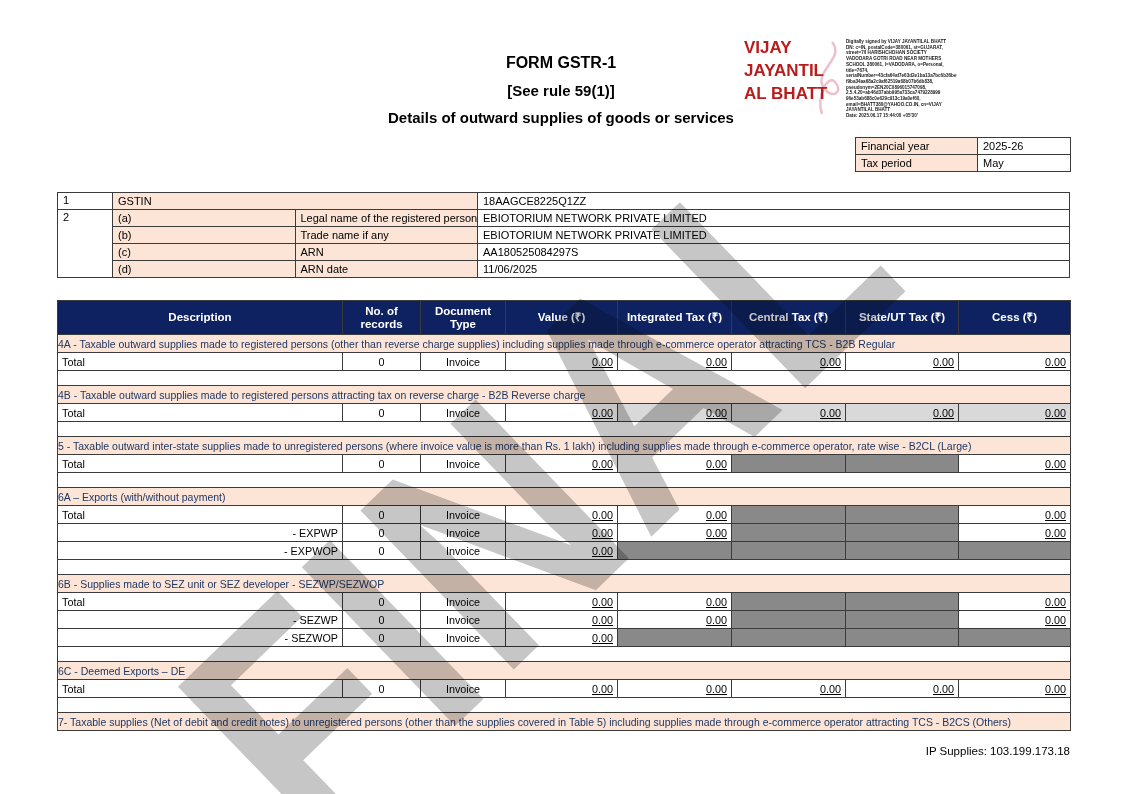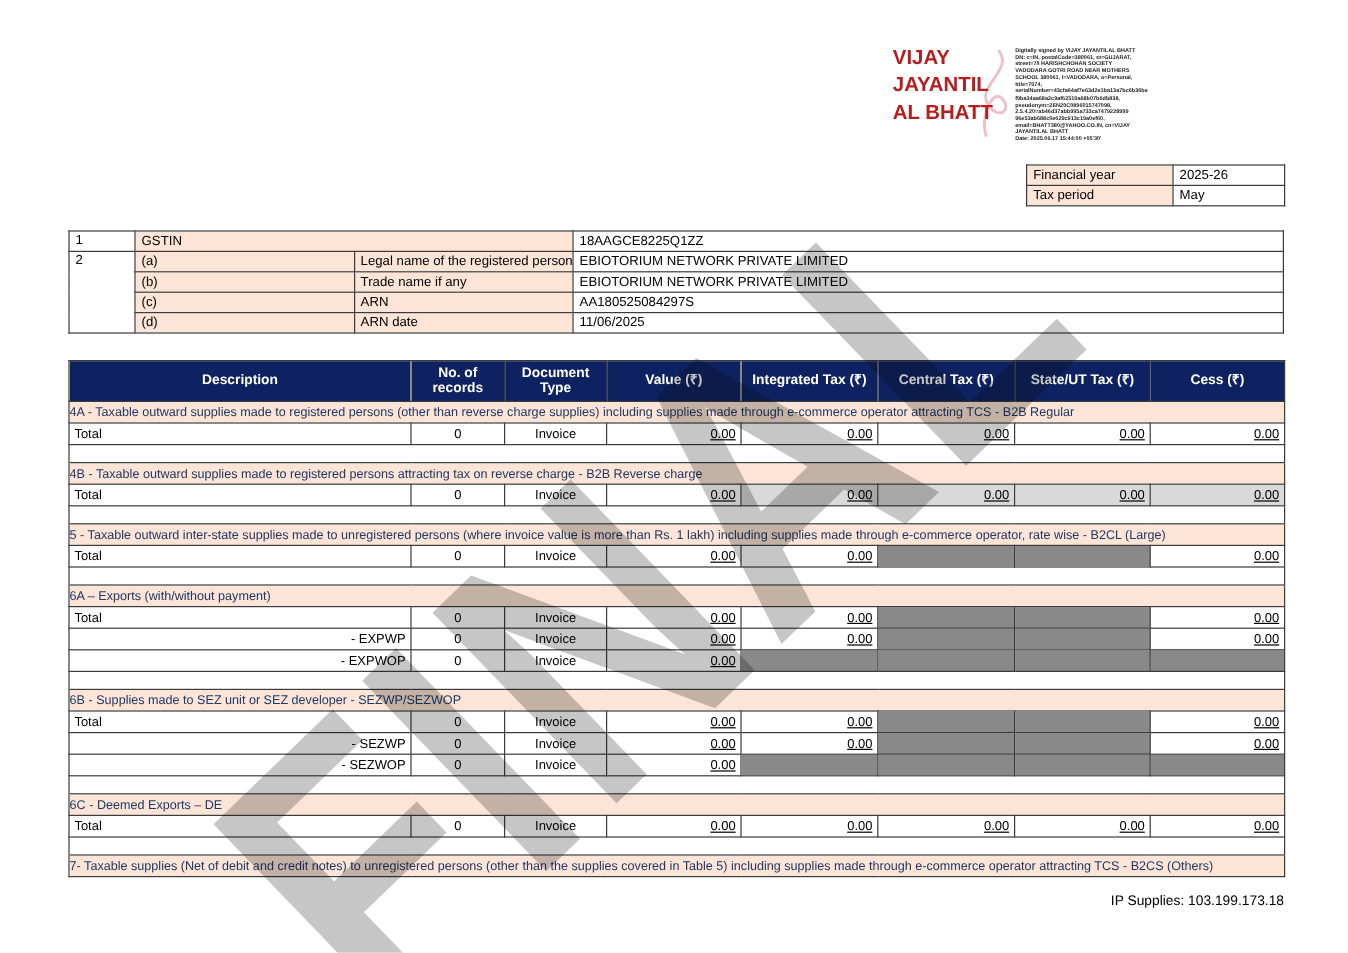--- a/index.html
+++ b/index.html
@@ -75,20 +75,25 @@
   
   .ip-line { position:absolute; right:53px; top:745px; font-size:11.5px; color:#000; z-index:2; }
 </style>
 </head>
 <body>
 
 <div class="page">
 
   <div class="watermark">FINAL</div>
 
+  <div class="titles">
+    <div class="t1">FORM GSTR-1</div>
+    <div class="t2">[See rule 59(1)]</div>
+    <div class="t3">Details of outward supplies of goods or services</div>
+  </div>
 
   <div class="sig-block">
     <svg class="sig-squiggle" width="52" height="82" viewBox="0 0 52 82">
       <path d="M30,4 C44,20 10,34 22,50 C30,62 42,54 33,44 C26,36 14,58 20,76" stroke="#eab3c3" stroke-width="2.4" fill="none" opacity="0.85"></path>
     </svg>
     <div class="sig-name">VIJAY JAYANTIL AL BHATT</div>
     <div class="sig-details">Digitally signed by VIJAY JAYANTILAL BHATT
 DN: c=IN, postalCode=380061, st=GUJARAT,
 street=7/I HARISHCHOHAN SOCIETY
 VADODARA GOTRI ROAD NEAR MOTHERS

